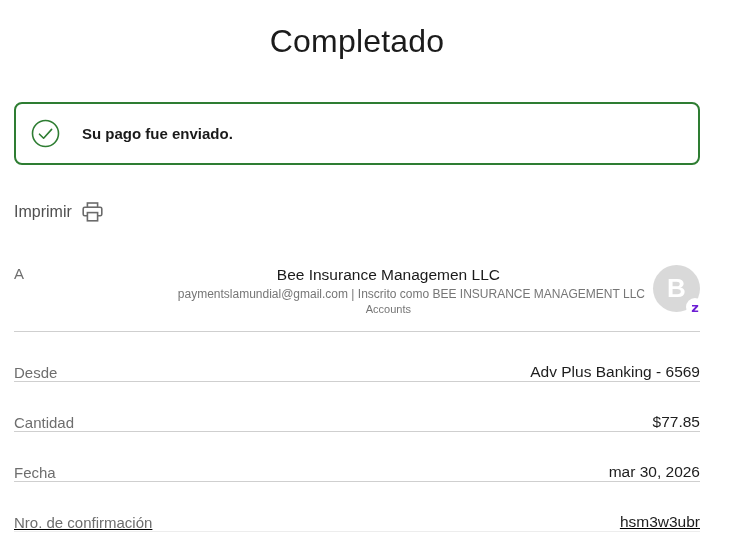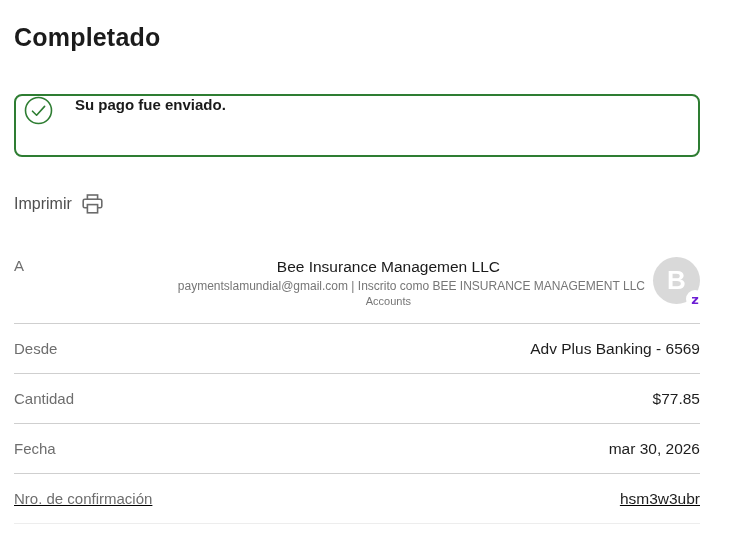--- a/index.html
+++ b/index.html
@@ -10,33 +10,34 @@
     overflow: hidden;
     position: relative;
   }
   .content {
     position: absolute;
     left: 14px; top: 0;
     width: 686px;
   }
   .page-title {
     margin-top: 23px;
-    font-size: 25px;
-    font-weight: 700;
+    font-size: 32px;
+    font-weight: 400;
     color: #1b1b1b;
     letter-spacing: 0.2px;
+    text-align: center;
   }
   .success-banner {
     margin-top: 42px;
     height: 63px;
     border: 2px solid #2e7d32;
     border-radius: 8px;
     display: flex;
-    align-items: flex-start;
-    padding-left: 8px;
+    align-items: center;
+    padding-left: 15px;
     background: #ffffff;
   }
   .check-icon { width: 29px; height: 29px; display: block; flex: 0 0 auto; }
   .success-message {
     margin-left: 22px;
     font-size: 15px;
     font-weight: 700;
     color: #1a1a1a;
   }
   .print-row {
@@ -114,21 +115,21 @@
     justify-content: center;
     font-size: 13px;
     font-weight: 800;
     color: #6d1ed4;
     font-family: "DejaVu Sans", sans-serif;
   }
   .detail-row {
     height: 50px;
     border-bottom: 1px solid #cfcfcf;
     display: flex;
-    align-items: center;
+    align-items: flex-end;
     justify-content: space-between;
   }
   .detail-row.last { border-bottom: 1px solid #ededed; text-decoration: underline; }
   .detail-label { font-size: 15px; color: #6e6e6e; }
   .detail-value { font-size: 15.5px; color: #1d1d1d; }
 </style>
 </head>
 <body>
 
 <div class="content">

